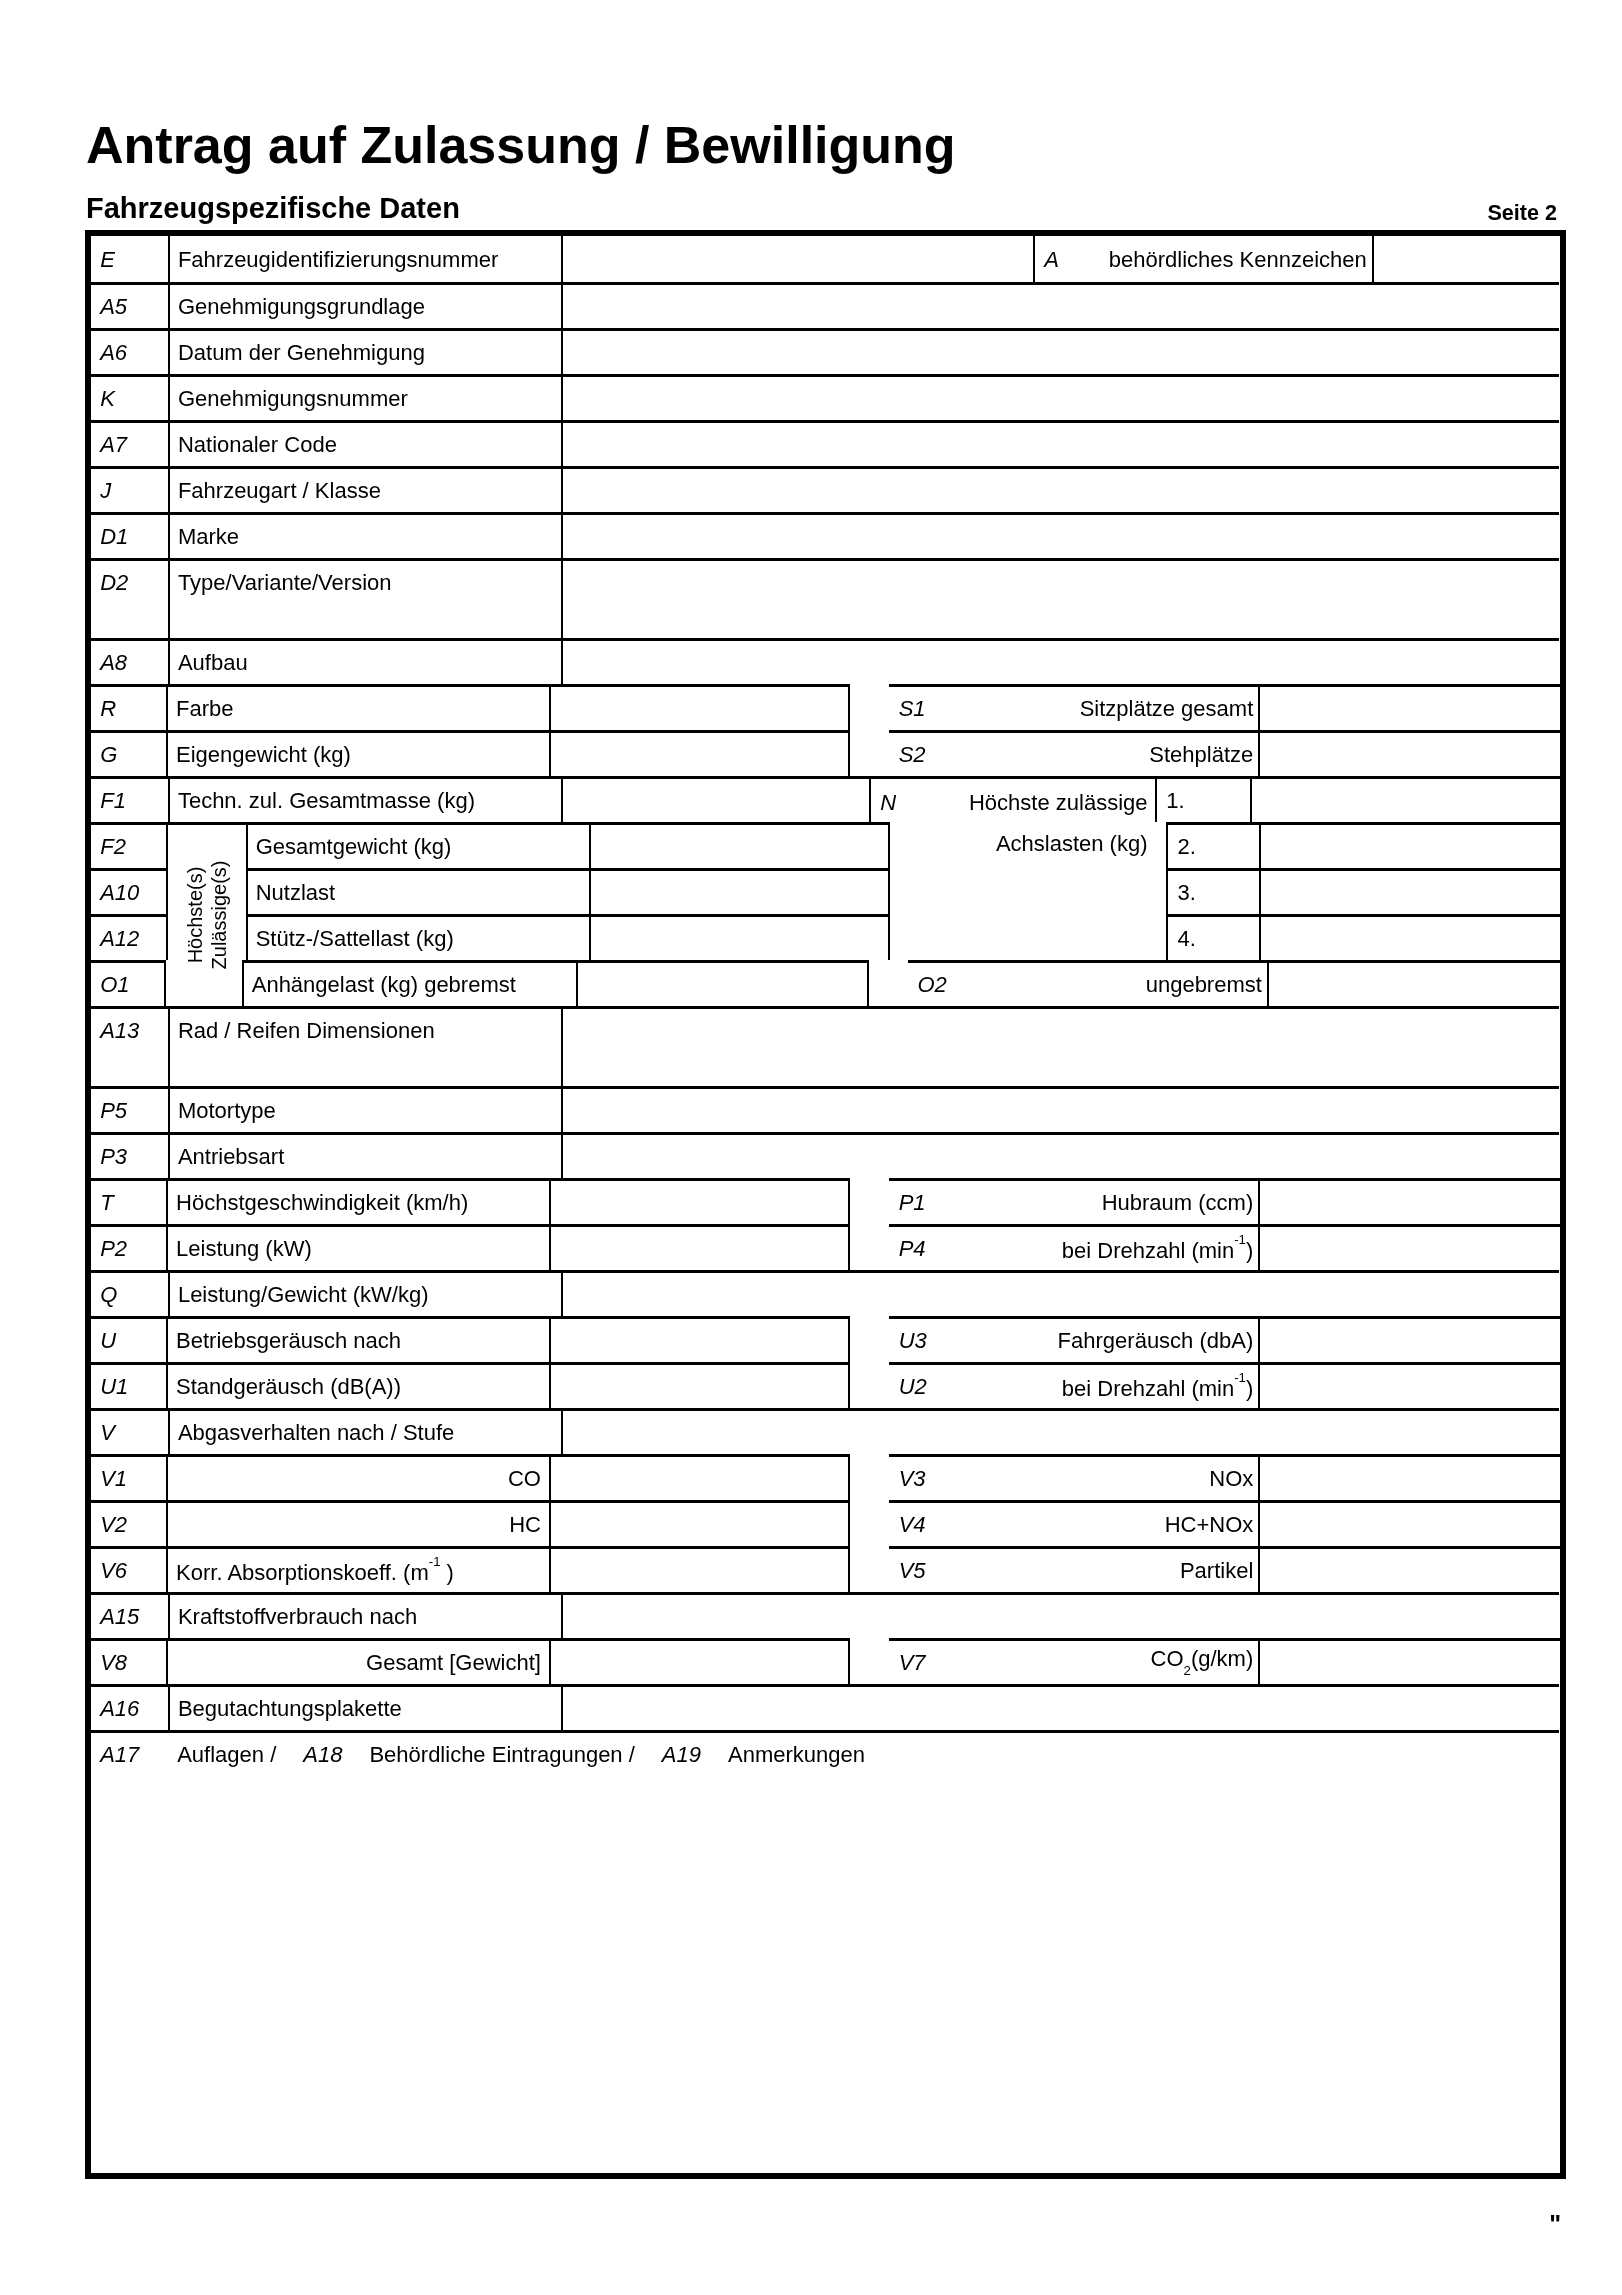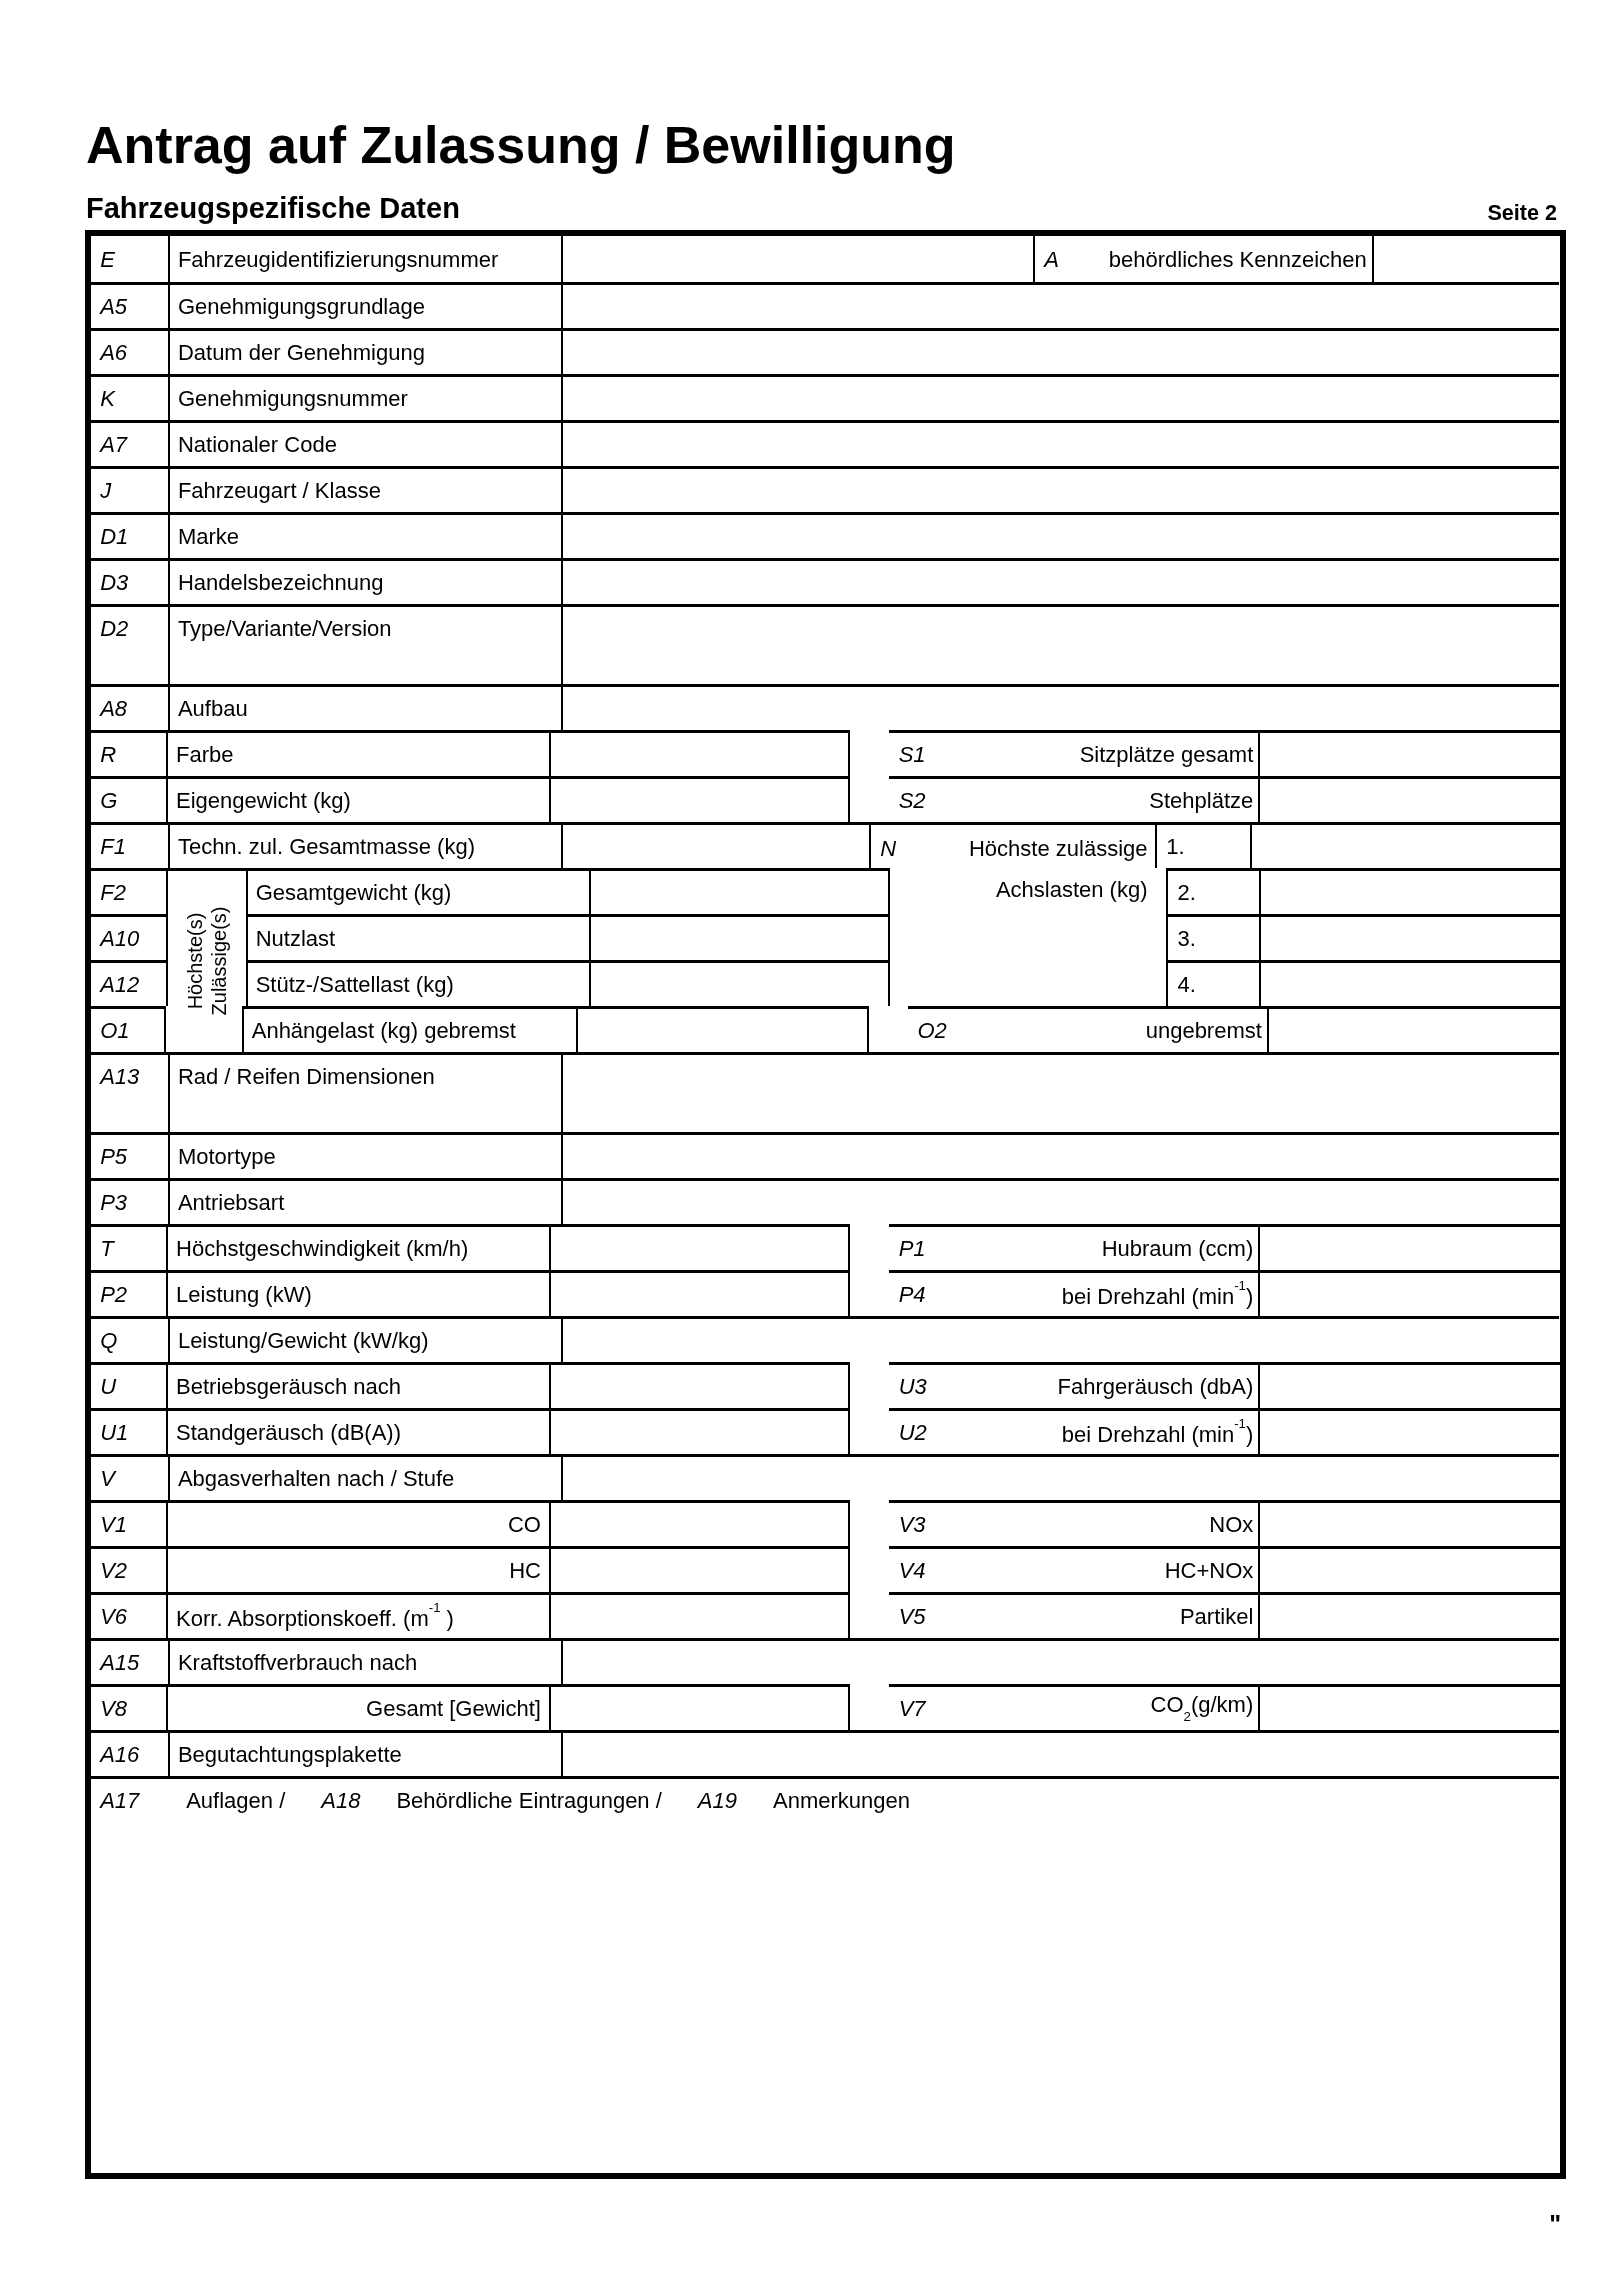--- a/index.html
+++ b/index.html
@@ -54,21 +54,21 @@
   .rot-inner { position:absolute; top:0; left:0; width:79px; height:180px;
     display:flex; align-items:center; justify-content:center; }
   .rot-text { transform:rotate(-90deg); white-space:nowrap; text-align:center;
     font-size:20px; line-height:24px; font-style:normal; }
 
   .n-inner { position:absolute; top:0; left:0; width:283px; height:180px; }
   .n-code { position:absolute; left:9.2px; top:0; height:46px; display:flex; align-items:center; font-style:italic; }
   .n-text { position:absolute; right:6.5px; top:2.6px; text-align:right; line-height:41px; }
 
   .a17row { padding:9.2px 0 0 9.2px; display:block; }
-  .a17line { display:flex; gap:36px; align-items:flex-start; }
+  .a17line { display:flex; gap:27px; align-items:flex-start; }
   .a17code { font-style:italic; display:inline-block; min-width:50px; }
   .codeit { font-style:italic; }
 
   .footmark { position:absolute; top:2210px; right:62px; font-size:25px; font-weight:bold; }
 </style>
 </head>
 <body>
 
 <div class="h1">Antrag auf Zulassung / Bewilligung</div>
 <div class="h2">Fahrzeugspezifische Daten</div>
@@ -116,25 +116,20 @@
     <div class="c desc">Fahrzeugart / Klasse</div>
     <div class="c valfull nb"></div>
   </div>
 
   <div class="r">
     <div class="c lab">D1</div>
     <div class="c desc">Marke</div>
     <div class="c valfull nb"></div>
   </div>
 
-  <div class="r">
-    <div class="c lab">D3</div>
-    <div class="c desc">Handelsbezeichnung</div>
-    <div class="c valfull nb"></div>
-  </div>
 
   <div class="r h2x">
     <div class="c lab top">D2</div>
     <div class="c desc top">Type/Variante/Version</div>
     <div class="c valfull nb"></div>
   </div>
 
   <div class="r">
     <div class="c lab">A8</div>
     <div class="c desc">Aufbau</div>

